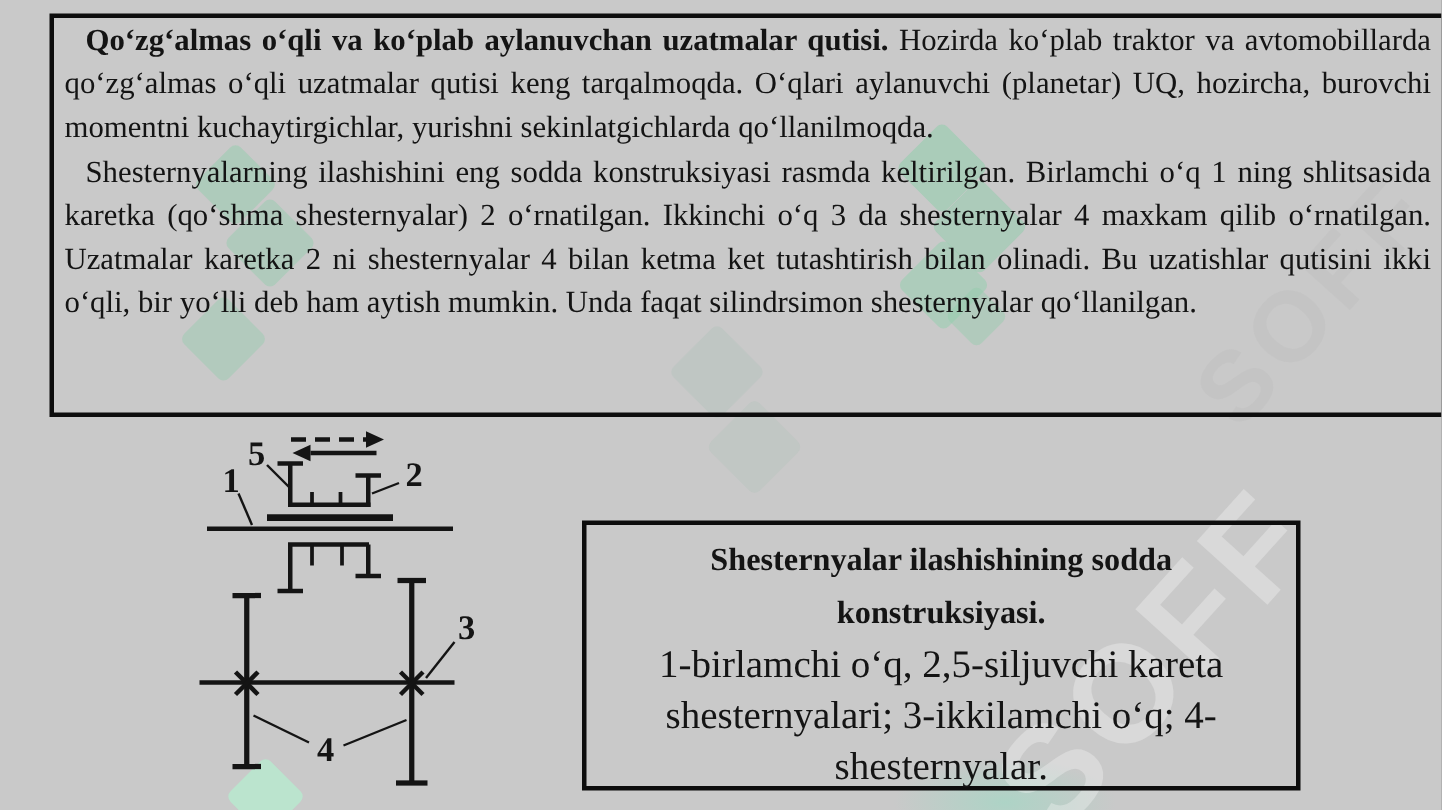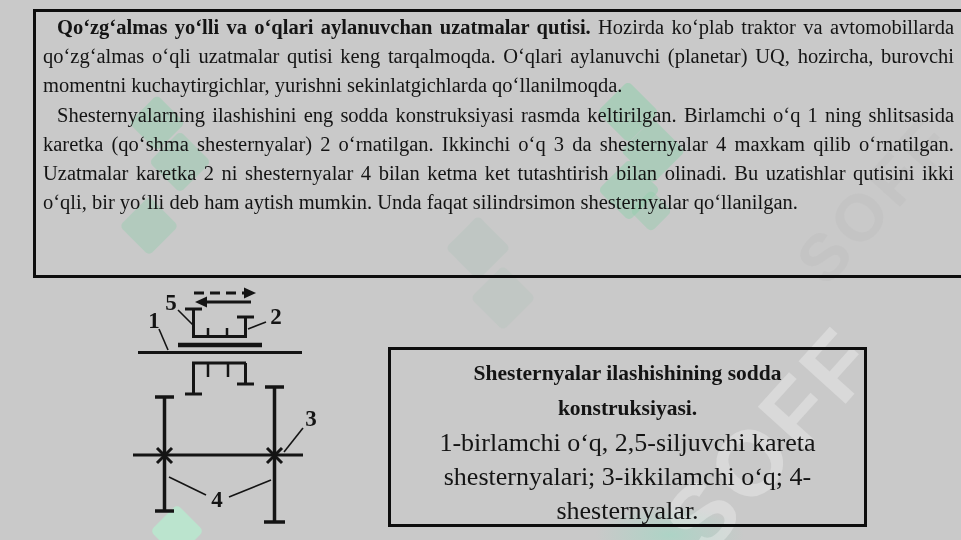--- a/index.html
+++ b/index.html
@@ -72,21 +72,21 @@
   <div class="wm">
     <div class="wm-diamond" style="left:455px;top:225px;width:46px;height:46px;background:rgba(150,190,170,0.18);"></div>
     <div class="wm-diamond" style="left:480px;top:275px;width:46px;height:46px;background:rgba(150,190,170,0.15);"></div>
   </div>
   <div class="wm-diamond wm" style="left:158px;top:512px;width:38px;height:38px;background:rgba(182,236,207,0.75);"></div>
   <div class="wm" style="left:595px;top:505px;width:150px;height:60px;background:radial-gradient(ellipse at center,rgba(150,220,195,0.55),rgba(150,220,195,0) 70%);"></div>
   <div class="wm wm-text" style="left:575px;top:330px;width:390px;height:220px;transform:rotate(-48deg);font-size:92px;color:rgba(245,245,245,0.35);">SOFF</div>
   <div class="wm wm-text" style="left:760px;top:80px;width:230px;height:240px;transform:rotate(-48deg);font-size:66px;color:rgba(185,185,185,0.25);">SOFF</div>
 
   <div class="textbox">
-    <p><b>Qoʻzgʻalmas yoʻlli va oʻqlari aylanuvchan uzatmalar qutisi.</b><span> Hozirda koʻplab traktor va avtomobillarda qoʻzgʻalmas oʻqli uzatmalar qutisi keng tarqalmoqda. Oʻqlari aylanuvchi (planetar) UQ, hozircha, burovchi momentni kuchaytirgichlar, yurishni sekinlatgichlarda qoʻllanilmoqda.</span></p>
+    <p><b>Qoʻzgʻalmas oʻqli va koʻplab aylanuvchan uzatmalar qutisi.</b><span> Hozirda koʻplab traktor va avtomobillarda qoʻzgʻalmas oʻqli uzatmalar qutisi keng tarqalmoqda. Oʻqlari aylanuvchi (planetar) UQ, hozircha, burovchi momentni kuchaytirgichlar, yurishni sekinlatgichlarda qoʻllanilmoqda.</span></p>
     <p>Shesternyalarning ilashishini eng sodda konstruksiyasi rasmda keltirilgan. Birlamchi oʻq 1 ning shlitsasida karetka (qoʻshma shesternyalar) 2 oʻrnatilgan. Ikkinchi oʻq 3 da shesternyalar 4 maxkam qilib oʻrnatilgan. Uzatmalar karetka 2 ni shesternyalar 4 bilan ketma ket tutashtirish bilan olinadi. Bu uzatishlar qutisini ikki oʻqli, bir yoʻlli deb ham aytish mumkin. Unda faqat silindrsimon shesternyalar qoʻllanilgan.</p>
   </div>
 
   <svg class="diagram" width="230" height="262" viewBox="0 0 230 262" xmlns="http://www.w3.org/2000/svg">
 
     <g>
       <line x1="79" y1="13" x2="129" y2="13" stroke-width="3" stroke-dasharray="10 6"></line>
       <polygon points="129,7.5 141,13 129,18.5" fill="#141414"></polygon>
       <line x1="92" y1="22" x2="136" y2="22" stroke-width="3"></line>
       <polygon points="92,16.5 80,22 92,27.5" fill="#141414"></polygon>

